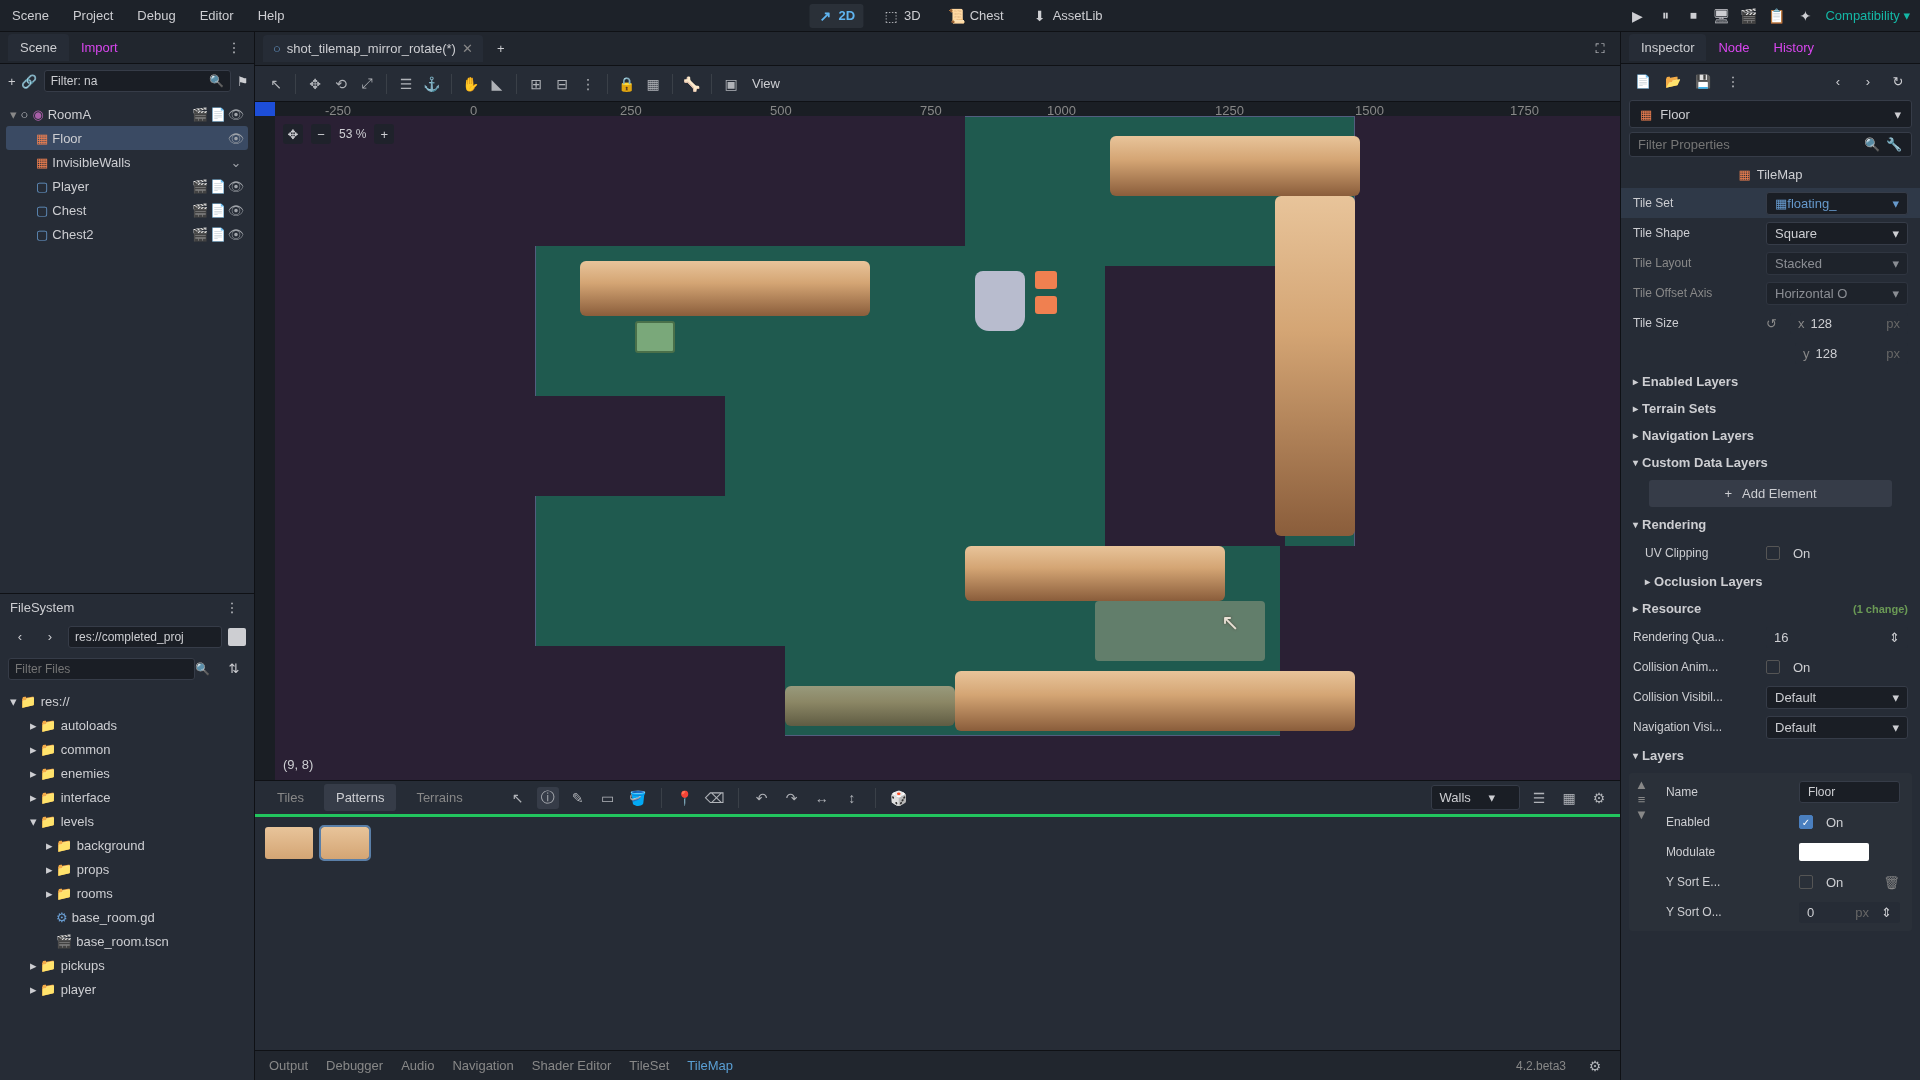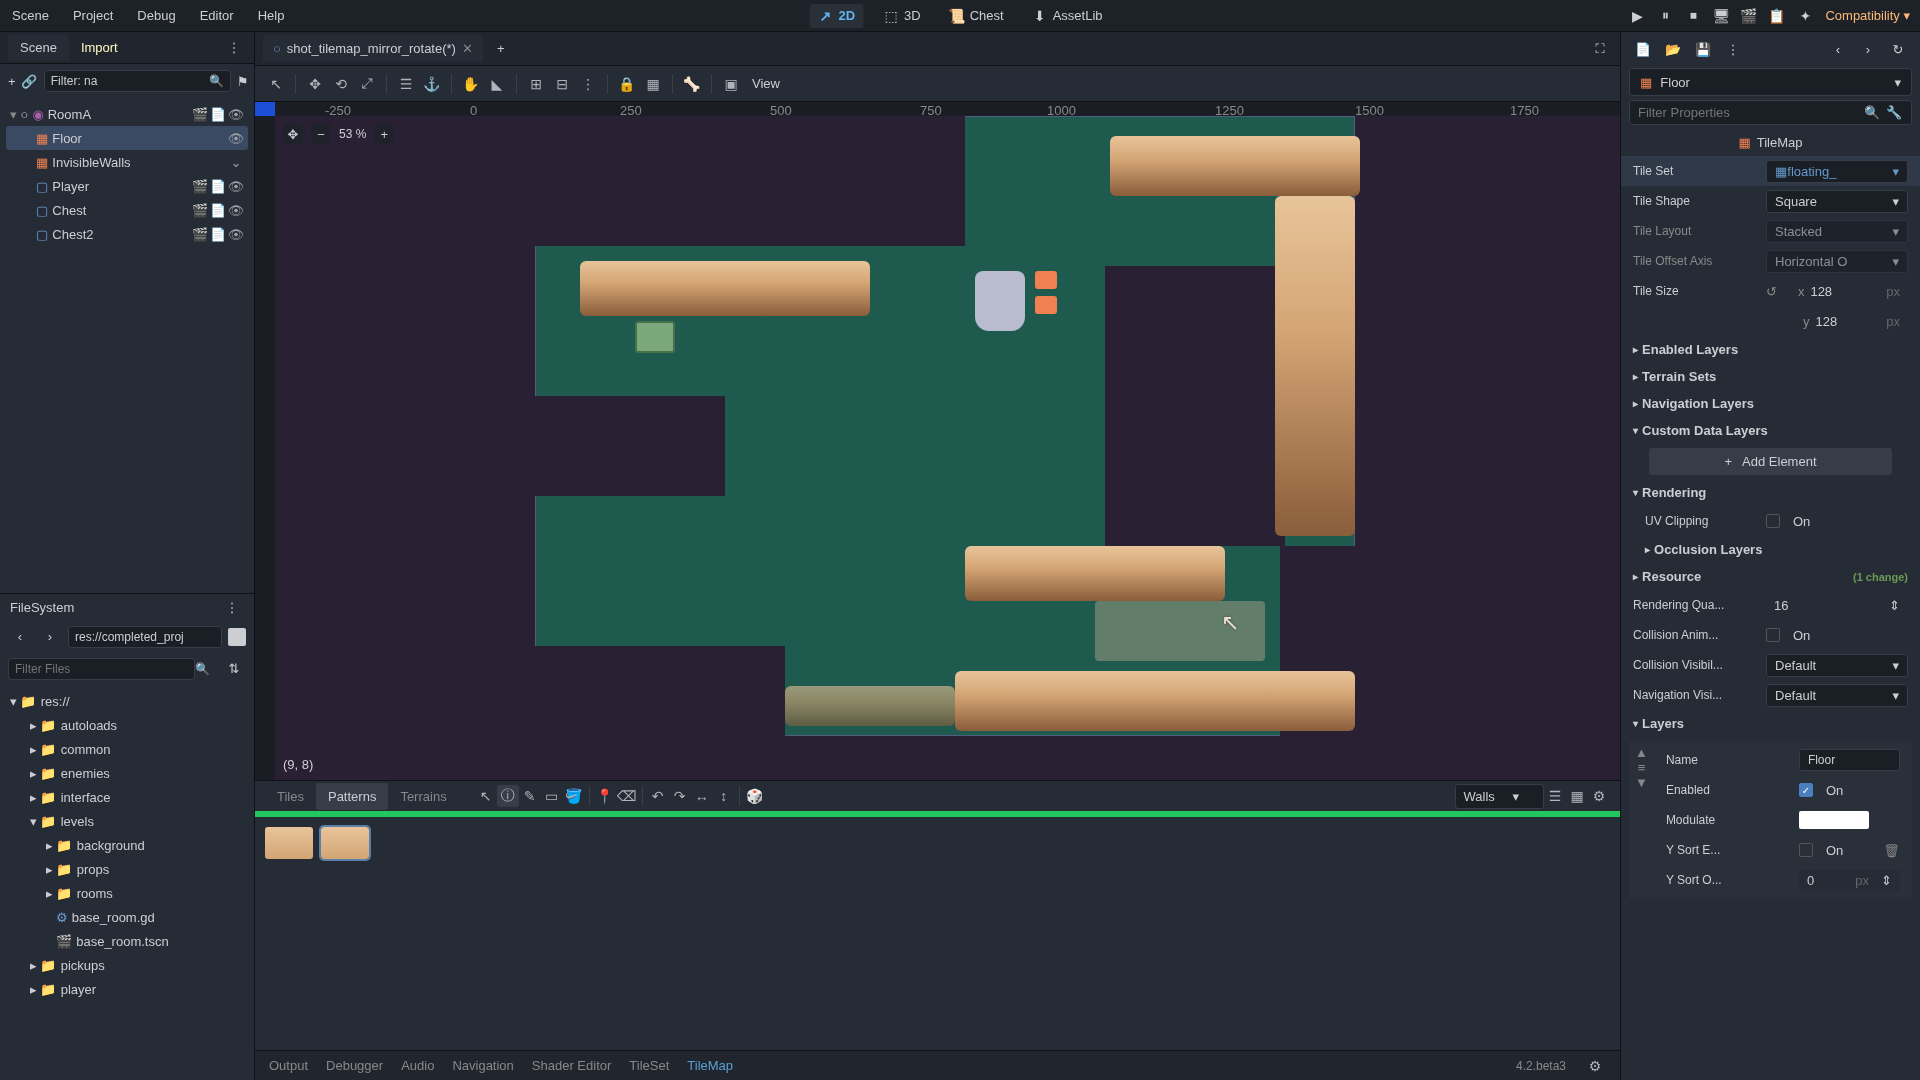--- a/index.html
+++ b/index.html
@@ -6,29 +6,29 @@
 body { background: #1d2229; color: #cdced2; overflow: hidden; width: 1920px; height: 1080px; }
 .topbar { height: 32px; background: #1d2229; display: flex; align-items: center; padding: 0 10px; border-bottom: 1px solid #0f1115; }
 .topbar-left { display: flex; gap: 20px; }
 .topbar-center { position: absolute; left: 50%; transform: translateX(-50%); display: flex; gap: 12px; align-items: center; }
 .topbar-right { margin-left: auto; display: flex; gap: 12px; align-items: center; }
 .menu-item { color: #cdced2; cursor: pointer; padding: 4px 2px; }
 .mode-btn { display: flex; align-items: center; gap: 5px; padding: 4px 8px; border-radius: 3px; }
 .mode-btn.active { background: #2a3038; }
 .mode-2d { color: #5fb4f0; font-weight: 600; }
 .icon-sm { width: 16px; height: 16px; display: inline-flex; align-items: center; justify-content: center; font-size: 14px; }
-.compat { color: #fdba74; font-weight: 500; }
+.compat { color: #14b8a6; font-weight: 500; }
 
 .main-layout { display: flex; height: calc(100% - 32px); }
 .left-col { width: 255px; display: flex; flex-direction: column; background: #262c36; border-right: 1px solid #0f1115; }
 .center-col { flex: 1; display: flex; flex-direction: column; background: #21262e; }
 .right-col { width: 300px; background: #262c36; border-left: 1px solid #0f1115; overflow-y: auto; }
 
 .panel-tabs { height: 32px; background: #21262e; display: flex; align-items: center; padding: 0 8px; border-bottom: 1px solid #0f1115; }
-.panel-tab { padding: 6px 12px; border-radius: 4px 4px 0 0; color: #fef9c3; }
+.panel-tab { padding: 6px 12px; border-radius: 4px 4px 0 0; color: #d946ef; }
 .panel-tab.active { background: #262c36; color: #cdced2; }
 .panel-toolbar { height: 34px; display: flex; align-items: center; gap: 6px; padding: 0 8px; background: #262c36; }
 .tool-btn { width: 24px; height: 24px; display: inline-flex; align-items: center; justify-content: center; border-radius: 3px; color: #cdced2; }
 .filter-input { flex: 1; background: #1a1e25; border: 1px solid #363c48; border-radius: 3px; padding: 3px 24px 3px 6px; color: #cdced2; font-size: 12px; position: relative; }
 .input-wrap { position: relative; flex: 1; }
 .input-wrap .srch { position: absolute; right: 6px; top: 50%; transform: translateY(-50%); color: #888; font-size: 12px; }
 
 .tree { padding: 4px 6px; flex: 1; overflow: auto; }
 .tree-row { display: flex; align-items: center; height: 24px; padding: 0 4px; border-radius: 3px; gap: 4px; }
 .tree-row.selected { background: #3a4a63; }
@@ -62,21 +62,21 @@
 .zoom-controls { position: absolute; top: 8px; left: 8px; display: flex; align-items: center; gap: 8px; z-index: 10; }
 .zoom-btn { width: 20px; height: 20px; background: rgba(30,34,42,0.9); border-radius: 3px; display: flex; align-items: center; justify-content: center; color: #cdced2; }
 .zoom-pct { color: #cdced2; font-size: 12px; }
 .coord-display { position: absolute; bottom: 8px; left: 8px; color: #cdced2; font-size: 13px; z-index: 10; }
 .level-bg { position: absolute; inset: 0; background: #2a2034; }
 .platform { position: absolute; background: linear-gradient(180deg, #e8c49a 0%, #d4a574 40%, #8a5d3b 100%); border-radius: 6px; }
 .ground { position: absolute; background: #1f5a4f; }
 .dark { position: absolute; background: #2a2034; }
 
 .bottom-panel { height: 270px; background: #262c36; border-top: 1px solid #0f1115; display: flex; flex-direction: column; }
-.bp-toolbar { height: 36px; display: flex; align-items: center; gap: 0; padding: 0 10px; border-bottom: 6px solid #22c55e; }
+.bp-toolbar { height: 36px; display: flex; align-items: center; gap: 8px; padding: 0 10px; border-bottom: 3px solid #22c55e; }
 .bp-tab { padding: 6px 12px; color: #888; border-radius: 3px; }
 .bp-tab.active { background: #363c48; color: #cdced2; }
 .bp-content { flex: 1; padding: 10px; display: flex; gap: 8px; }
 .pattern-tile { width: 48px; height: 32px; background: linear-gradient(180deg, #e8c49a, #d4a574); border-radius: 3px; }
 .pattern-tile.sel { outline: 2px solid #5a7fa8; }
 .layer-sel { margin-left: auto; background: #1a1e25; border: 1px solid #363c48; padding: 4px 24px 4px 8px; border-radius: 3px; color: #cdced2; }
 
 .bottom-bar { height: 30px; background: #21262e; display: flex; align-items: center; padding: 0 14px; gap: 18px; border-top: 1px solid #0f1115; }
 .bb-item { color: #888; }
 .bb-item.active { color: #5a9fd4; }
@@ -445,20 +445,25 @@
       <span class="bb-item">Navigation</span>
       <span class="bb-item">Shader Editor</span>
       <span class="bb-item">TileSet</span>
       <span class="bb-item active">TileMap</span>
       <span class="version">4.2.beta3</span>
       <span class="tb-icon">⚙</span>
     </div>
   </div>
 
   <div class="right-col">
+    <div class="panel-tabs">
+      <span class="panel-tab active">Inspector</span>
+      <span class="panel-tab">Node</span>
+      <span class="panel-tab">History</span>
+    </div>
     <div class="insp-toolbar">
       <span class="tool-btn">📄</span>
       <span class="tool-btn">📂</span>
       <span class="tool-btn">💾</span>
       <span class="tool-btn">⋮</span>
       <span style="margin-left:auto"></span>
       <span class="tool-btn">‹</span>
       <span class="tool-btn">›</span>
       <span class="tool-btn">↻</span>
     </div>

